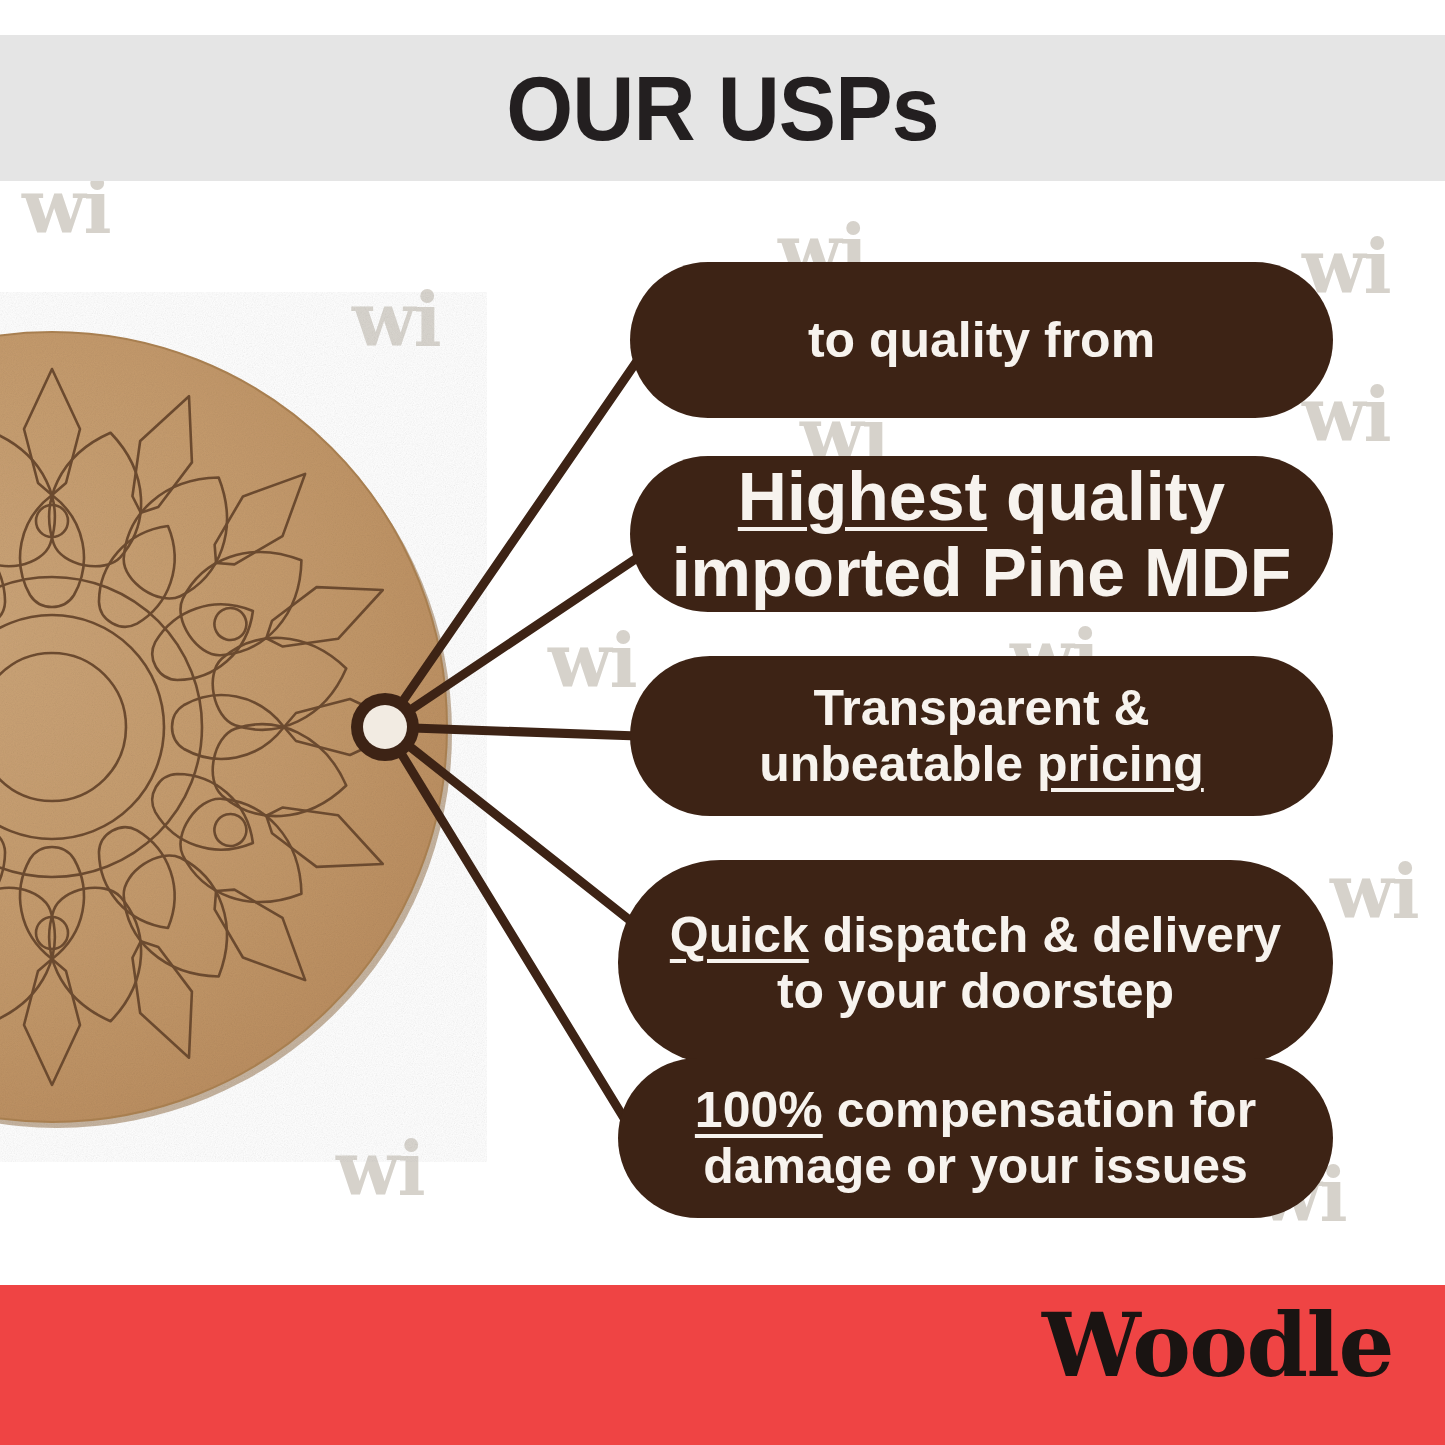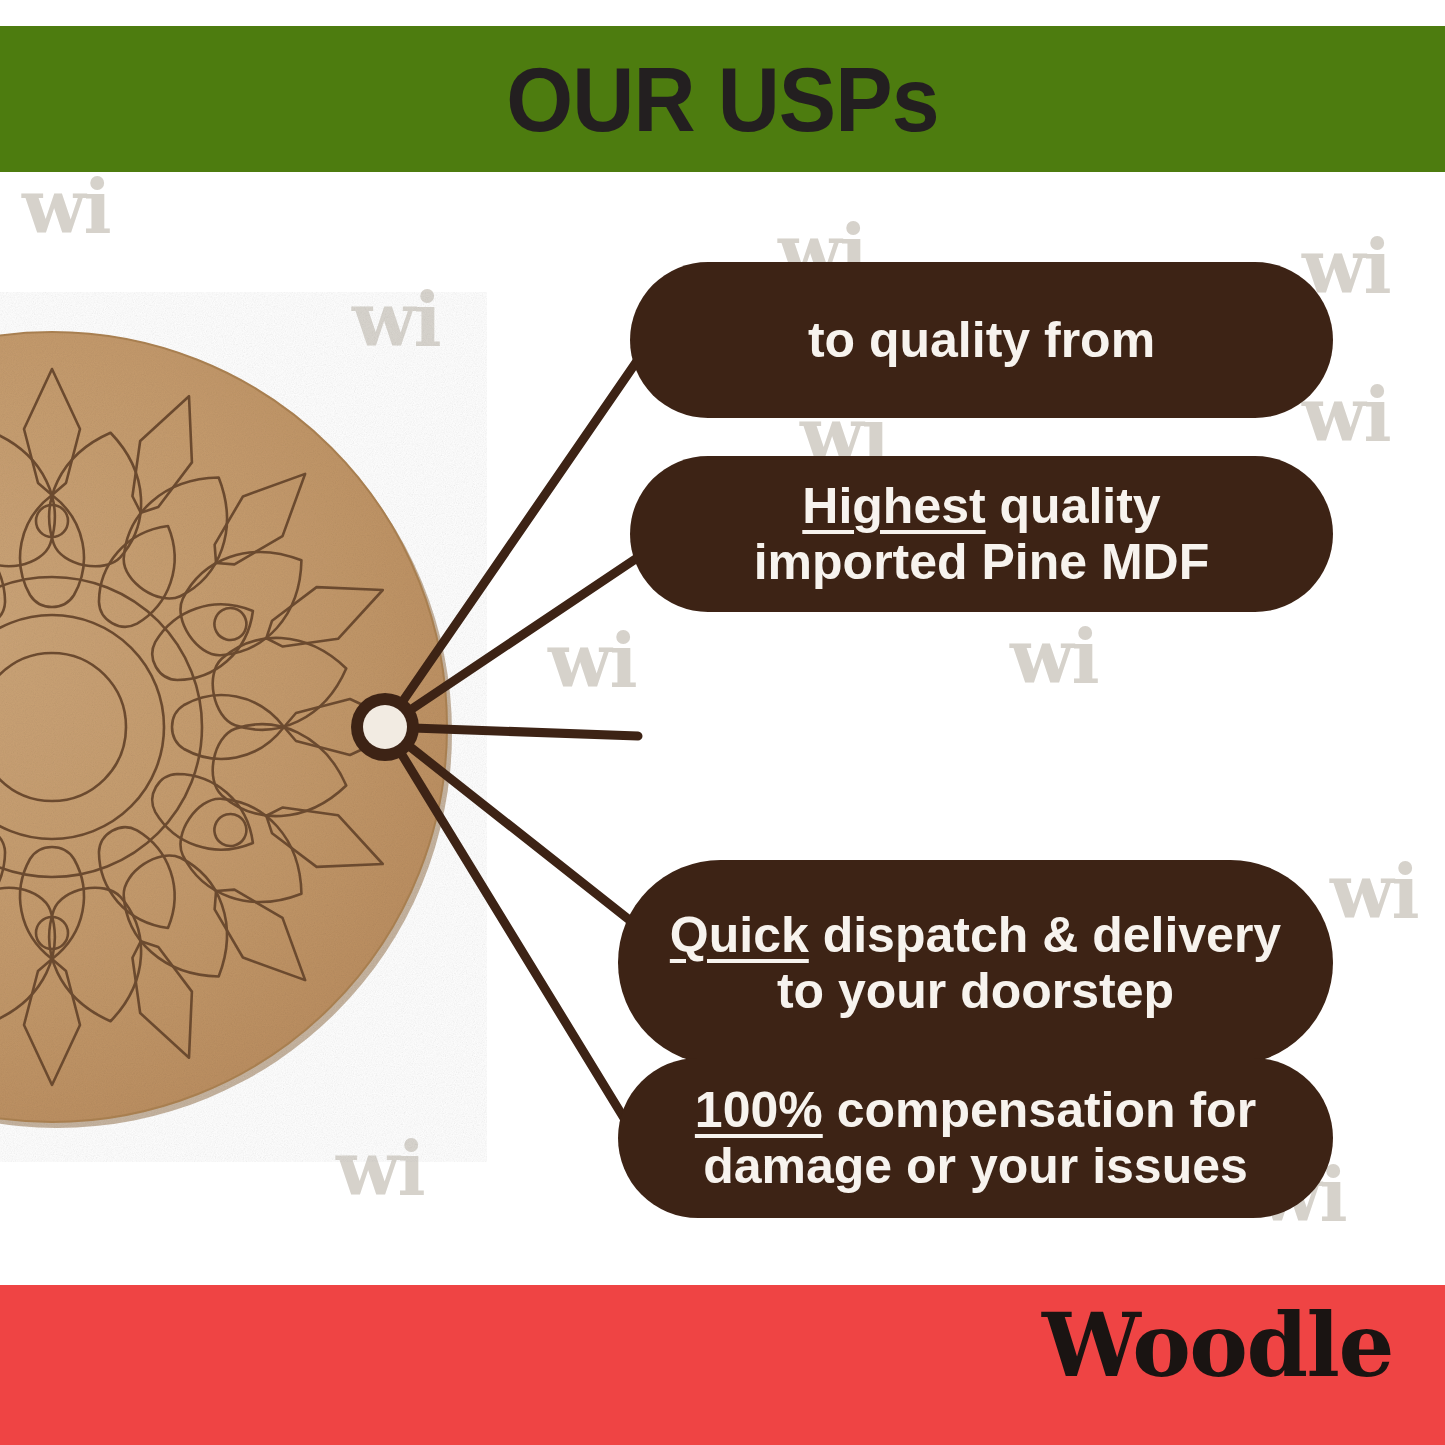--- a/index.html
+++ b/index.html
@@ -28,23 +28,23 @@
     font-weight:700;
     color:#d6d2cb;
     line-height:1;
     letter-spacing:-0.03em;
     user-select:none;
   }
 
   
   #header-band {
     position:absolute;
-    left:0; top:26px;
+    left:0; top:35px;
     width:1445px; height:146px;
-    background:#4d7c0f;
+    background:#e5e5e5;
     z-index:4;
     display:flex; align-items:center; justify-content:center;
   }
   #page-title {
     font-family:"Liberation Sans", sans-serif;
     font-weight:700;
     font-size:86px;
     letter-spacing:-0.9px;
     color:#231f20;
     white-space:nowrap;
@@ -117,21 +117,21 @@
     white-space:nowrap;
     line-height:1.12;
   }
   .pill u {
     text-decoration:underline;
     text-decoration-thickness:4px;
     text-underline-offset:7px;
   }
 
   #pill-0 { left:630px; top:262px;  width:703px; height:156px; font-size:50px; }
-  #pill-1 { left:630px; top:456px;  width:703px; height:156px; font-size:50px; }
+  #pill-1 { left:630px; top:456px;  width:703px; height:156px; font-size:68px; }
   #pill-2 { left:630px; top:656px;  width:703px; height:160px; font-size:50px; }
   #pill-3 { left:618px; top:860px;  width:715px; height:205px; font-size:50px; }
   #pill-4 { left:618px; top:1058px; width:715px; height:160px; font-size:50px; }
 </style>
 </head>
 <body>
 
 <div id="page">
 
   <div id="watermarks">
@@ -349,20 +349,24 @@
 
   <div class="pill" id="pill-0">
     <div class="ln">to quality from</div>
   </div>
 
   <div class="pill" id="pill-1">
     <div class="ln"><u>Highest</u><span> quality</span></div>
     <div class="ln">imported Pine MDF</div>
   </div>
 
+  <div class="pill" id="pill-2">
+    <div class="ln">Transparent &amp;</div>
+    <div class="ln"><span>unbeatable </span><u>pricing</u></div>
+  </div>
 
   <div class="pill" id="pill-3">
     <div class="ln"><u>Quick</u><span> dispatch &amp; delivery</span></div>
     <div class="ln">to your doorstep</div>
   </div>
 
   <div class="pill" id="pill-4">
     <div class="ln"><u>100%</u><span> compensation for</span></div>
     <div class="ln">damage or your issues</div>
   </div>

